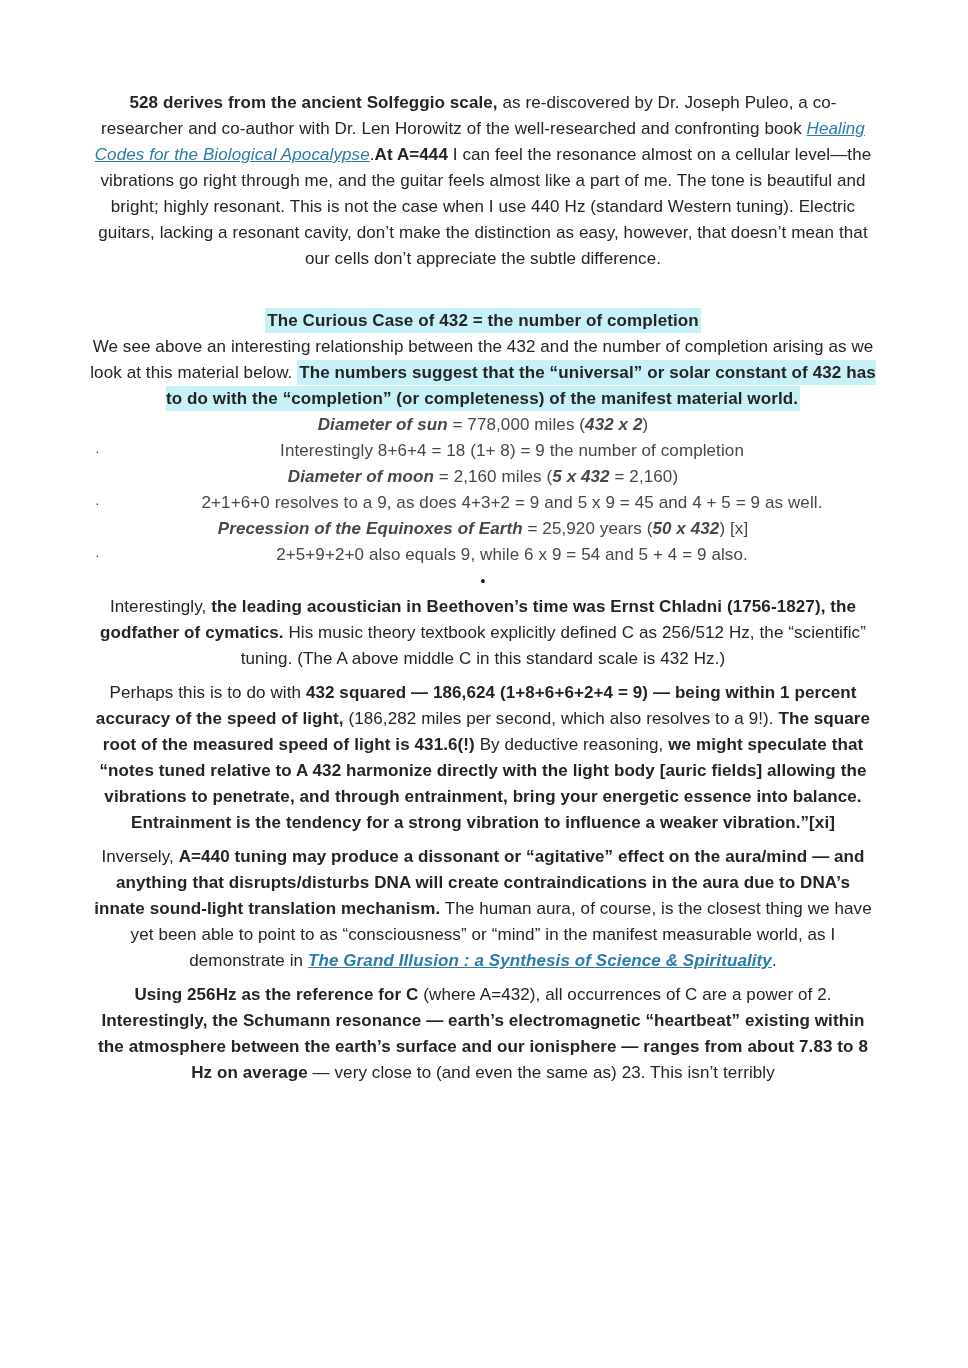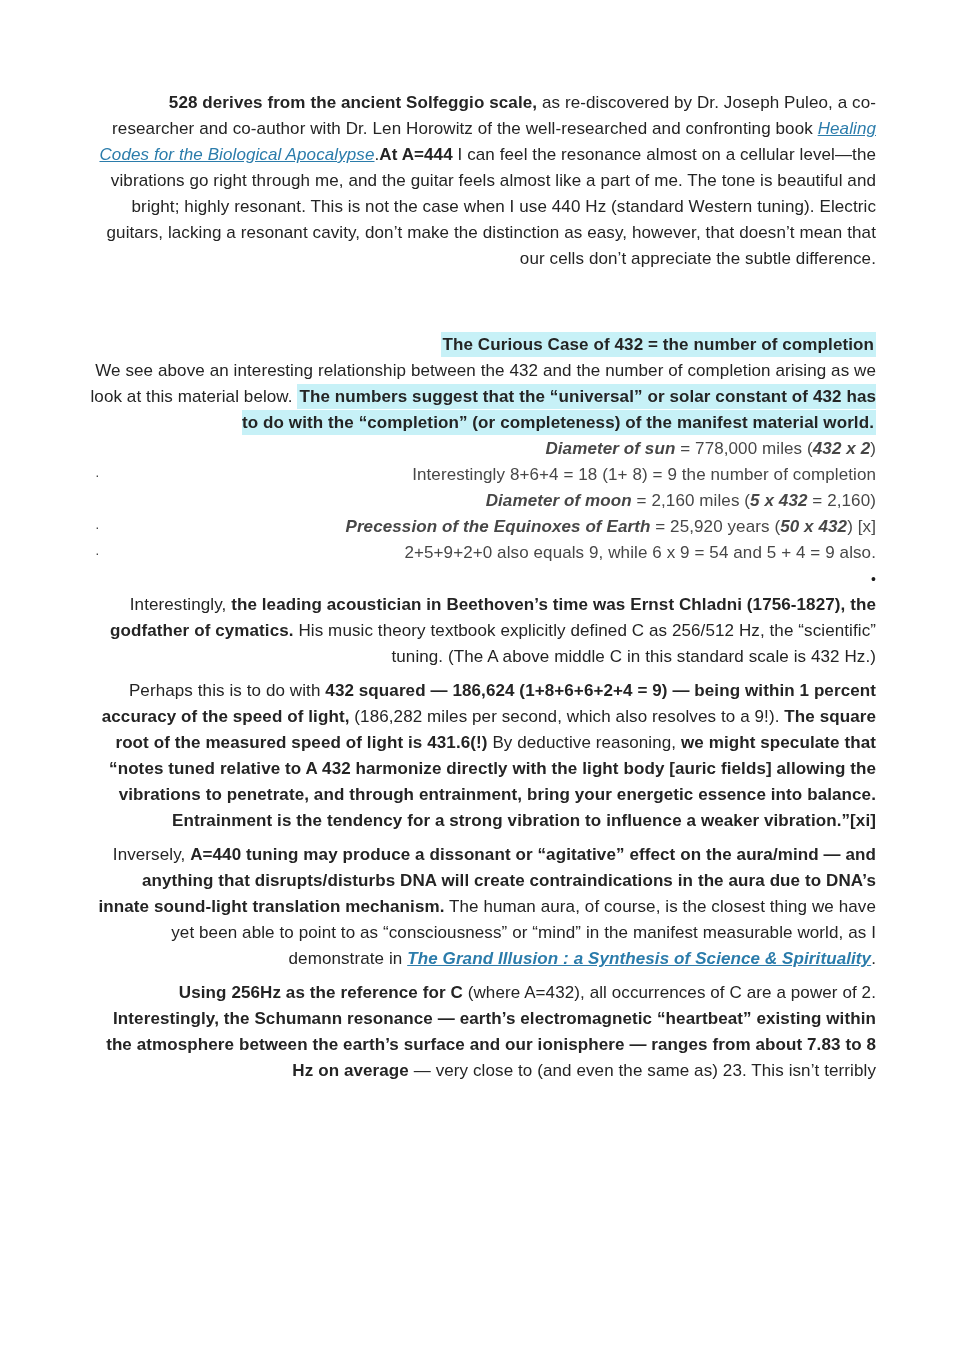--- a/index.html
+++ b/index.html
@@ -16,28 +16,28 @@
 
   .content {
     position: absolute;
     left: 90px;
     top: 90px;
     width: 786px;
     font-size: 17px;
     line-height: 26px;
     color: var(--body-color, #222222);
     letter-spacing: 0.1px;
-    text-align: right;
+    text-align: center;
   }
 
   .para { }
   .heading { }
 
   .mt26 { margin-top: 8px; }
-  .mt52 { margin-top: 60px; }
+  .mt52 { margin-top: 36px; }
 
   .b { font-weight: bold; }
   .i { font-style: italic; }
 
   .hl {
     background: var(--hl-color, #c7f1f7);
     padding: 3px 2px;
   }
 
   .link {
@@ -74,21 +74,21 @@
 <body>
 
 <div class="page">
   <div class="content" id="doc">
       <div class="para"><span class="b">528 derives from the ancient Solfeggio scale,</span><span> as re-discovered by Dr. Joseph Puleo, a co-researcher and co-author with Dr. Len Horowitz of the well-researched and confronting book </span><span class="i link">Healing Codes for the Biological Apocalypse</span><span>.</span><span class="b">At A=444</span><span> I can feel the resonance almost on a cellular level—the vibrations go right through me, and the guitar feels almost like a part of me. The tone is beautiful and bright; highly resonant. This is not the case when I use 440 Hz (standard Western tuning). Electric guitars, lacking a resonant cavity, don’t make the distinction as easy, however, that doesn’t mean that our cells don’t appreciate the subtle difference.</span></div>
       <div class="heading mt52"><span class="b hl">The Curious Case of 432 = the number of completion</span></div>
       <div class="para"><span>We see above an interesting relationship between the 432 and the number of completion arising as we look at this material below. </span><span class="b hl">The numbers suggest that the “universal” or solar constant of 432 has to do with the “completion” (or completeness) of the manifest material world.</span></div>
       <div class="list-line"><span class="b i">Diameter of sun</span><span> = 778,000 miles (</span><span class="b i">432 x 2</span><span>)</span></div>
       <div class="sub-line"><span class="marker">·</span><span>Interestingly 8+6+4 = 18 (1+ 8) = 9 the number of completion</span></div>
       <div class="list-line"><span class="b i">Diameter of moon</span><span> = 2,160 miles (</span><span class="b i">5 x 432</span><span> = 2,160)</span></div>
-      <div class="sub-line"><span class="marker">·</span></div>
+      <div class="sub-line"><span class="marker">·</span><span>2+1+6+0 resolves to a 9, as does 4+3+2 = 9 and 5 x 9 = 45 and 4 + 5 = 9 as well.</span></div>
       <div class="list-line"><span class="b i">Precession of the Equinoxes of Earth</span><span> = 25,920 years (</span><span class="b i">50 x 432</span><span>) [x]</span></div>
       <div class="sub-line"><span class="marker">·</span><span>2+5+9+2+0 also equals 9, while 6 x 9 = 54 and 5 + 4 = 9 also.</span></div>
       <div class="bullet-line"><span class="marker">•</span></div>
       <div class="para"><span>Interestingly, </span><span class="b">the leading acoustician in Beethoven’s time was Ernst Chladni (1756-1827), the godfather of cymatics.</span><span> His music theory textbook explicitly defined C as 256/512 Hz, the “scientific” tuning. (The A above middle C in this standard scale is 432 Hz.)</span></div>
       <div class="para mt26"><span>Perhaps this is to do with </span><span class="b">432 squared — 186,624 (1+8+6+6+2+4 = 9) — being within 1 percent accuracy of the speed of light,</span><span> (186,282 miles per second, which also resolves to a 9!). </span><span class="b">The square root of the measured speed of light is 431.6(!)</span><span> By deductive reasoning, </span><span class="b">we might speculate that “notes tuned relative to A 432 harmonize directly with the light body [auric fields] allowing the vibrations to penetrate, and through entrainment, bring your energetic essence into balance. Entrainment is the tendency for a strong vibration to influence a weaker vibration.”[xi]</span></div>
       <div class="para mt26"><span>Inversely, </span><span class="b">A=440 tuning may produce a dissonant or “agitative” effect on the aura/mind — and anything that disrupts/disturbs DNA will create contraindications in the aura due to DNA’s innate sound-light translation mechanism.</span><span> The human aura, of course, is the closest thing we have yet been able to point to as “consciousness” or “mind” in the manifest measurable world, as I demonstrate in </span><span class="b i link">The Grand Illusion : a Synthesis of Science &amp; Spirituality</span><span>.</span></div>
       <div class="para mt26"><span class="b">Using 256Hz as the reference for C</span><span> (where A=432), all occurrences of C are a power of 2. </span><span class="b">Interestingly, the Schumann resonance — earth’s electromagnetic “heartbeat” existing within the atmosphere between the earth’s surface and our ionisphere — ranges from about 7.83 to 8 Hz on average</span><span> — very close to (and even the same as) 23. This isn’t terribly</span></div>
     </div>
 </div>
 

